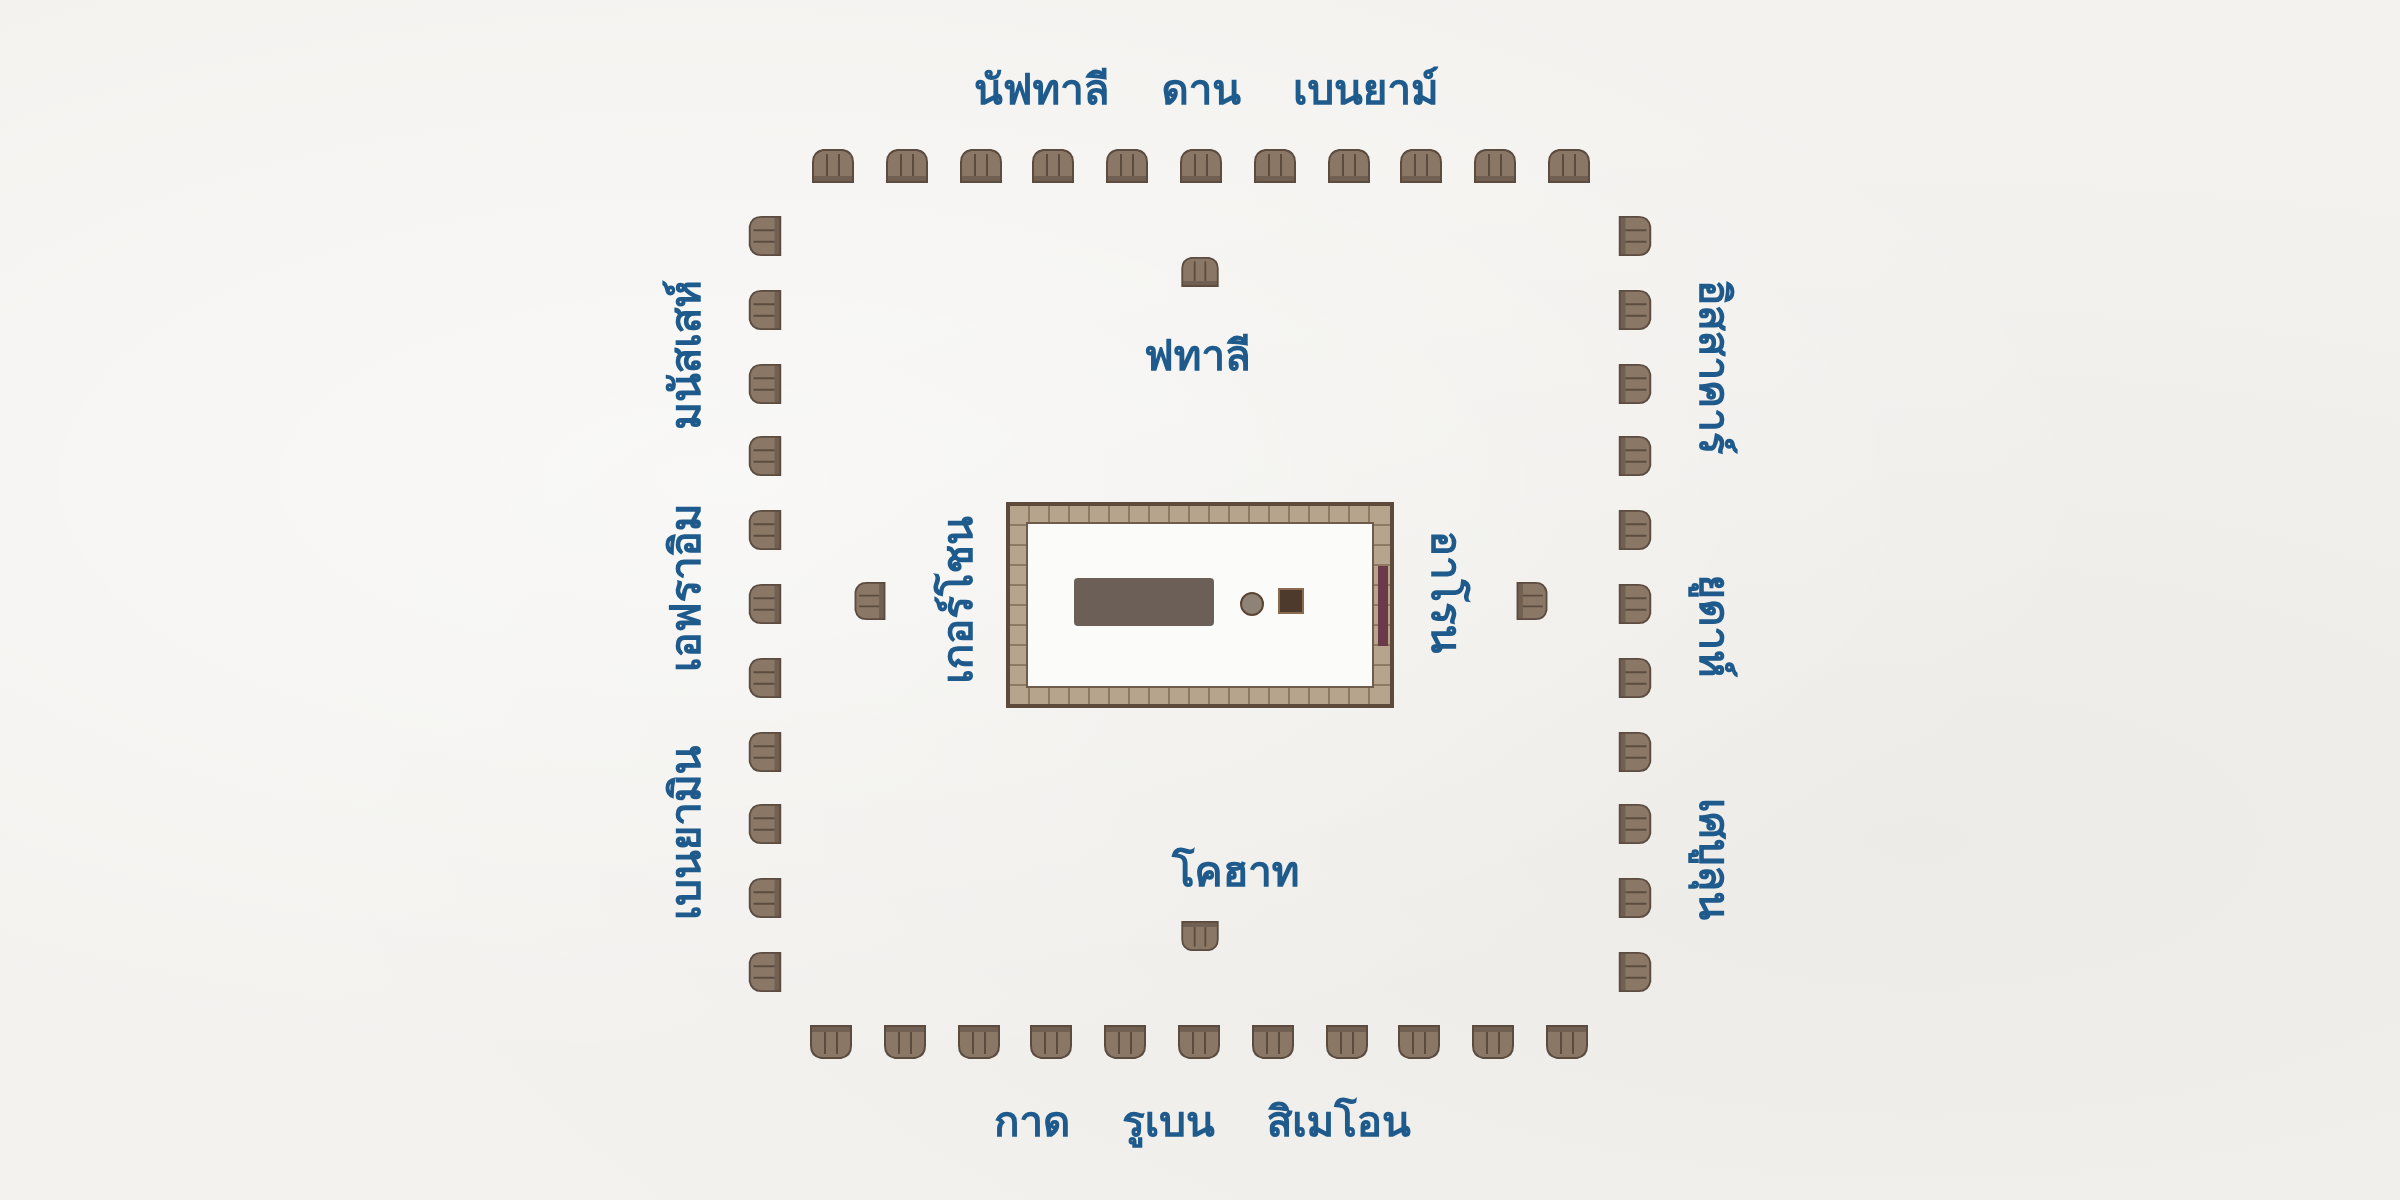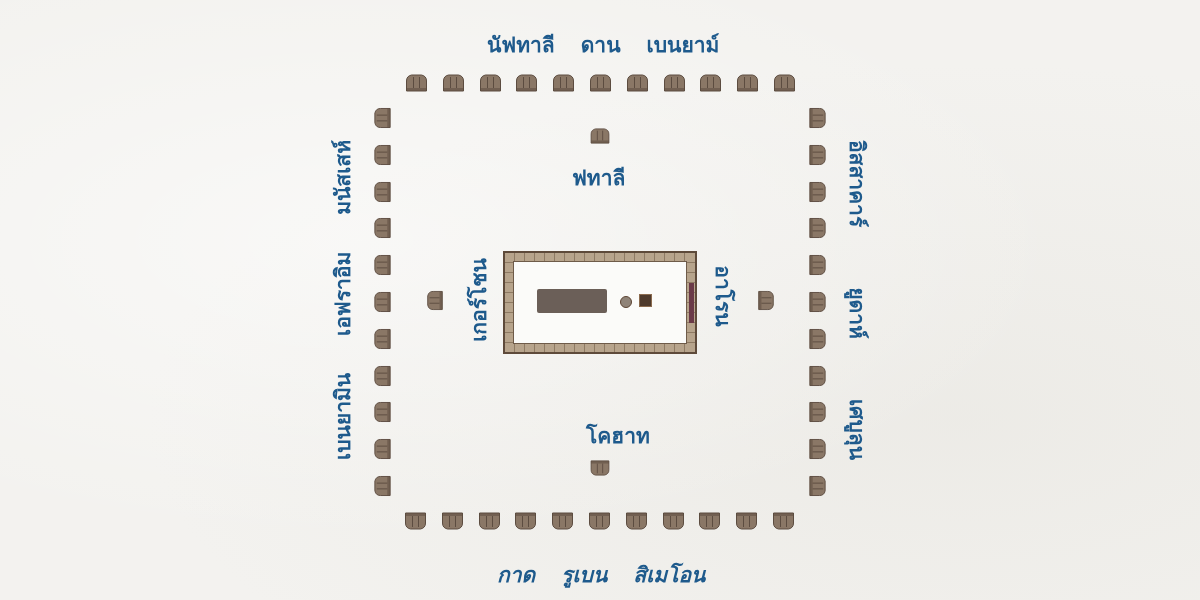--- a/index.html
+++ b/index.html
@@ -53,21 +53,21 @@
 </style>
 </head>
 <body>
 
 <div class="row-labels" style="left:487px; top:35px;">
   <span class="label" style="position:static">นัฟทาลี</span>
   <span class="label" style="position:static">ดาน</span>
   <span class="label" style="position:static">เบนยาม์</span>
 </div>
 
-<div class="row-labels" style="left:497px; top:565px;font-style:italic;">
+<div class="row-labels" style="left:497px; top:551px;">
   <span class="label" style="position:static">กาด</span>
   <span class="label" style="position:static">รูเบน</span>
   <span class="label" style="position:static">สิเมโอน</span>
 </div>
 
 <div style="position:absolute; left:345px; top:300px; width:0; height:0;">
   <div class="col-labels" style="left:-160px; top:-12px; width:320px; transform:rotate(-90deg); transform-origin:160px 12px; flex-direction:row-reverse; justify-content:space-between;">
     <span class="label" style="position:static">มนัสเสห์</span>
     <span class="label" style="position:static">เอฟราอิม</span>
     <span class="label" style="position:static">เบนยามิน</span>

